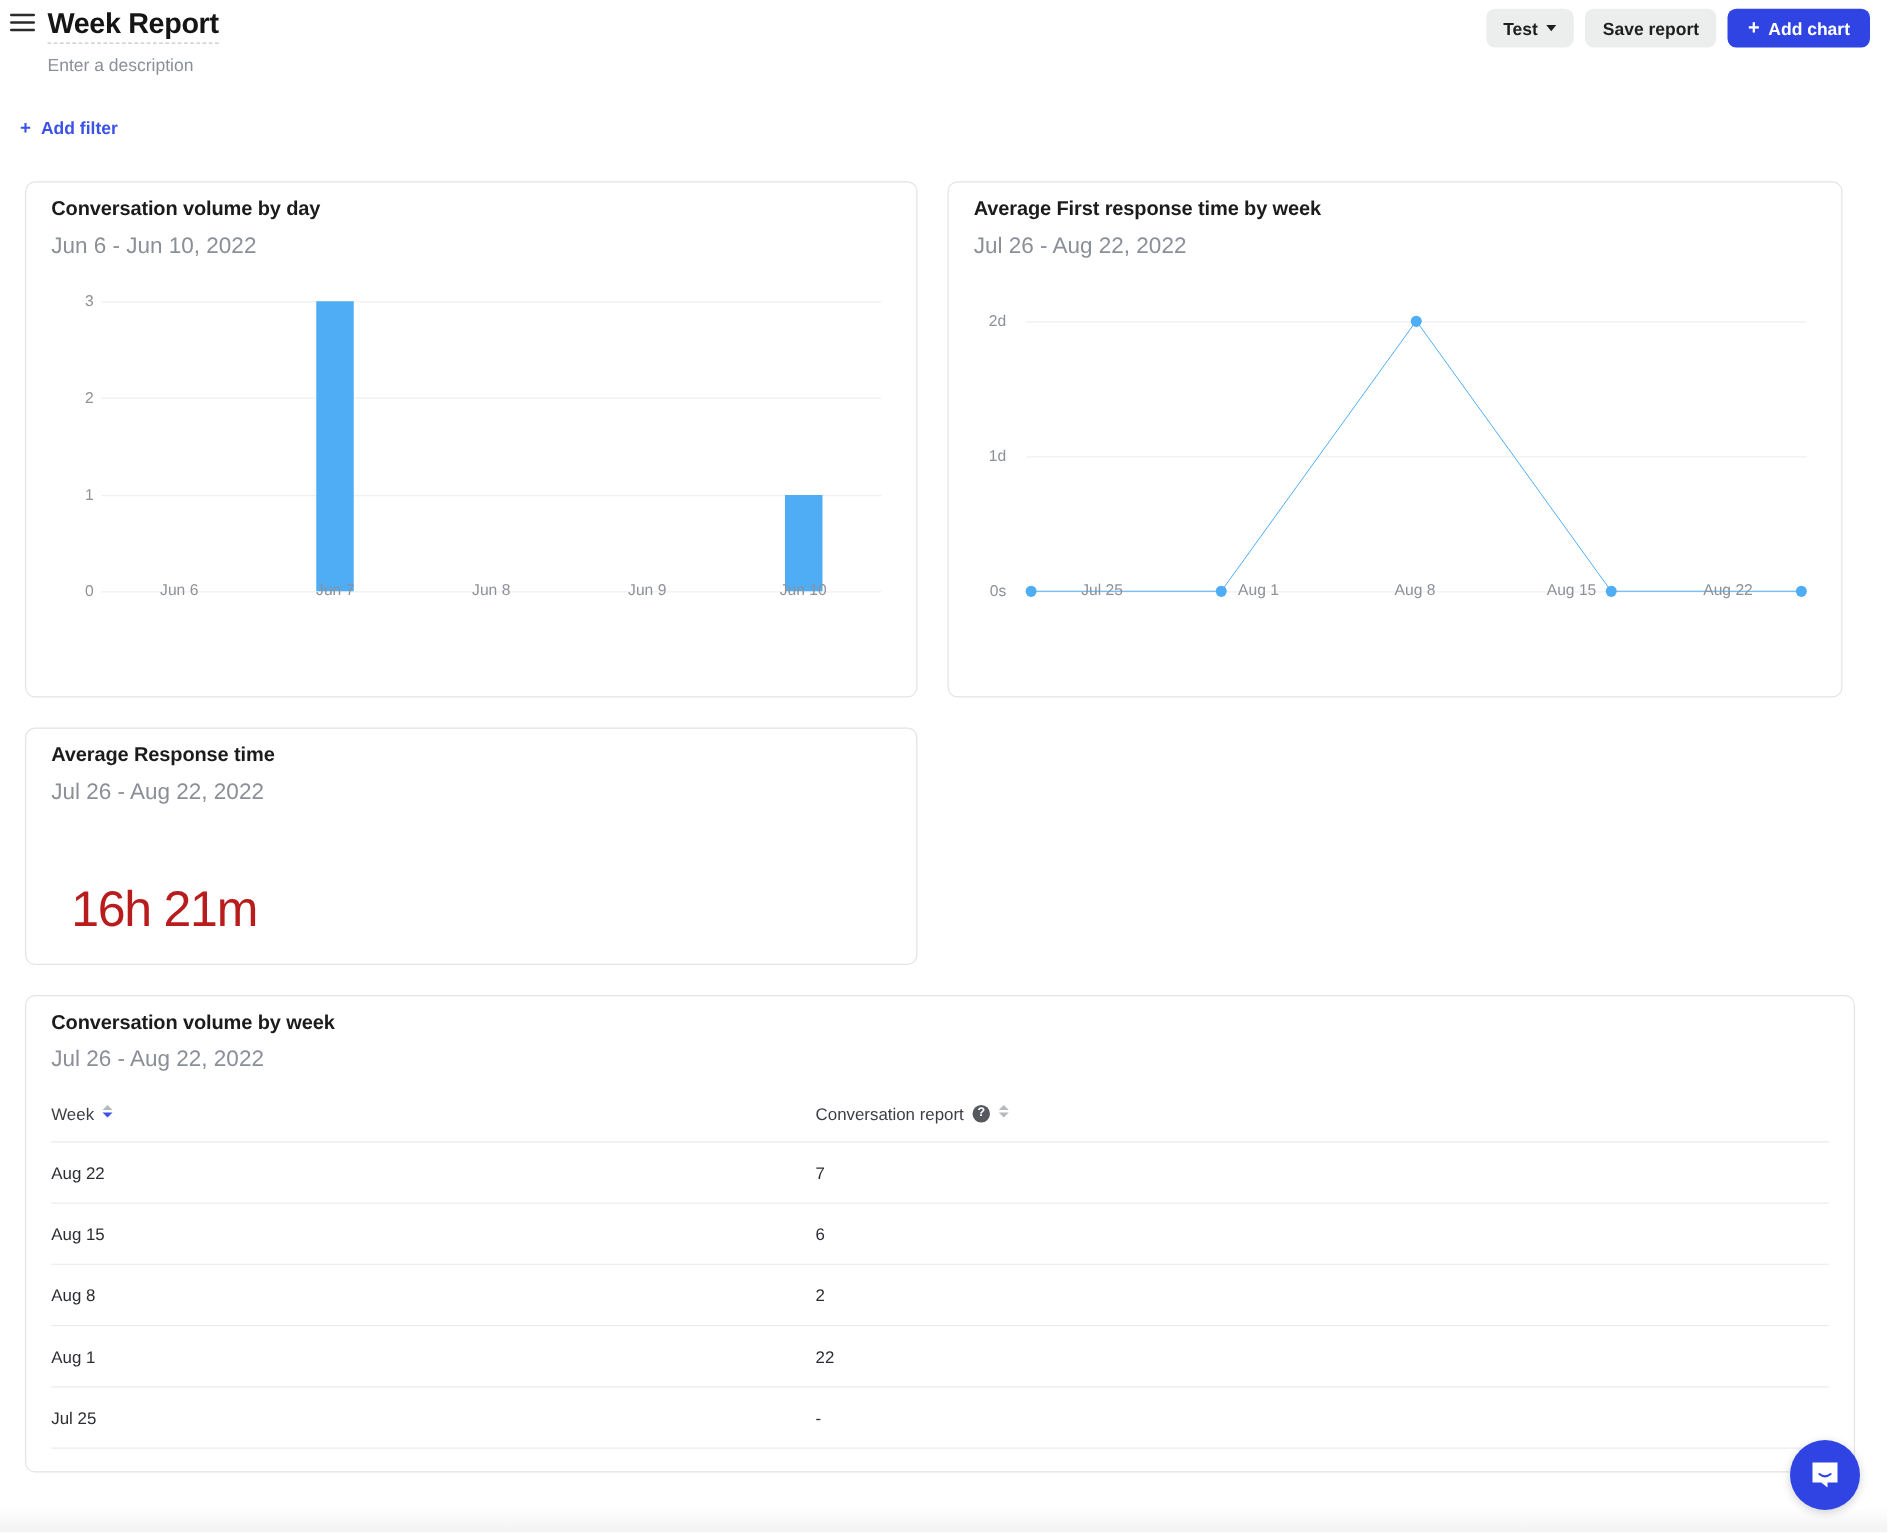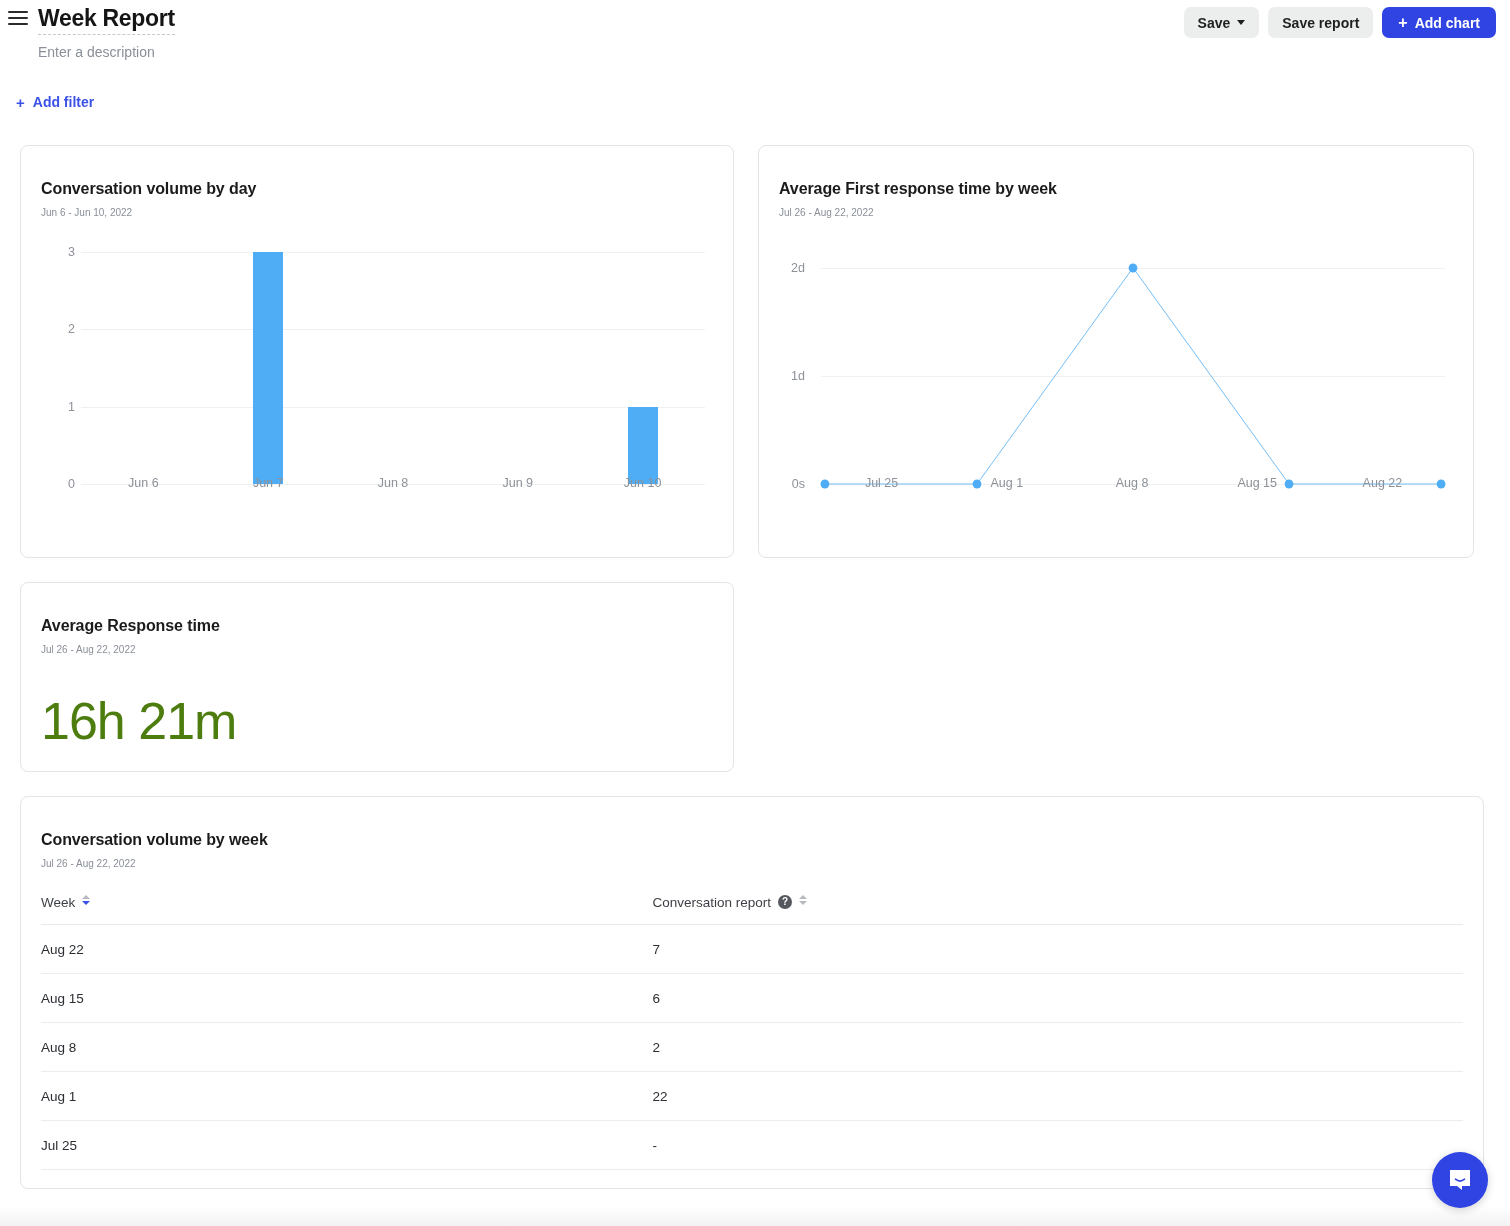--- a/index.html
+++ b/index.html
@@ -65,25 +65,25 @@
   .addfilter .plus-glyph { font-size: 15px; }
 
   
   .grid { position: absolute; left: 20px; top: 145px; width: 1470px; }
   .row { display: flex; gap: 24px; margin-bottom: 24px; }
 
   .card {
     background: #fff;
     border: 1px solid #e3e4e6;
     border-radius: 8px;
-    padding: 34px 20px 18px 20px;
+    padding: 13px 20px 18px 20px;
     position: relative;
   }
   .card-title { font-size: 16px; font-weight: bold; color: #1b1b1b; letter-spacing: -0.1px; }
-  .card-sub { font-size: 10px; color: #8a8f98; margin-top: 9px; }
+  .card-sub { font-size: 18px; color: #8a8f98; margin-top: 9px; }
 
   .card-chart { width: 714px; height: 413px; }
   .card-chart.wide { width: 716px; }
   .card-metric { width: 714px; height: 190px; }
   .card-table { width: 1464px; }
 
   
   .plot { position: relative; margin-top: 34px; height: 290px; }
   .ylabels { position: absolute; left: 0; top: 0; width: 34px; height: 232px; }
   .ylab {
@@ -99,22 +99,22 @@
   .xlab { flex: 1; text-align: center; font-size: 12.5px; color: #8d9198; }
 
   
   .lineplot { position: relative; margin-top: 34px; height: 290px; }
   .lineplot .ylabels { height: 232px; width: 26px; }
   .lineplot .plotarea { left: 42px; right: 8px; }
   .linesvg { position: absolute; left: 0; top: 0; width: 100%; height: 100%; overflow: visible; }
 
   
   .metric-value {
-    position: absolute; left: 20px; bottom: 20px;
-    font-size: 52px; font-weight: normal; color: #4d7c0f; letter-spacing: -1px;
+    position: absolute; left: 36px; bottom: 20px;
+    font-size: 40px; font-weight: normal; color: #b91c1c; letter-spacing: -1px;
   }
 
   
   .tbl { width: 100%; border-collapse: collapse; margin-top: 26px; }
   .tbl th {
     text-align: left; font-size: 13.5px; font-weight: normal; color: #3c3f44;
     padding: 0 0 14px 0; border-bottom: 1px solid #e8e9ea;
   }
   .tbl td {
     font-size: 13.5px; color: #2b2e33; padding: 17px 0 16px 0;
@@ -159,21 +159,21 @@
         <span></span>
         <span></span>
     </div>
     <div class="title-wrap">
       <div class="report-title">Week Report</div>
     </div>
     <div class="report-desc">Enter a description</div>
 
     <div class="top-actions">
       <button class="btn btn-grey">
-        <span>Save</span>
+        <span>Test</span>
         <span class="caret-down"></span>
       </button>
       <button class="btn btn-grey">Save report</button>
       <button class="btn btn-primary">
         <span class="plus-glyph">+</span>
         <span>Add chart</span>
       </button>
     </div>
   </div>
 

